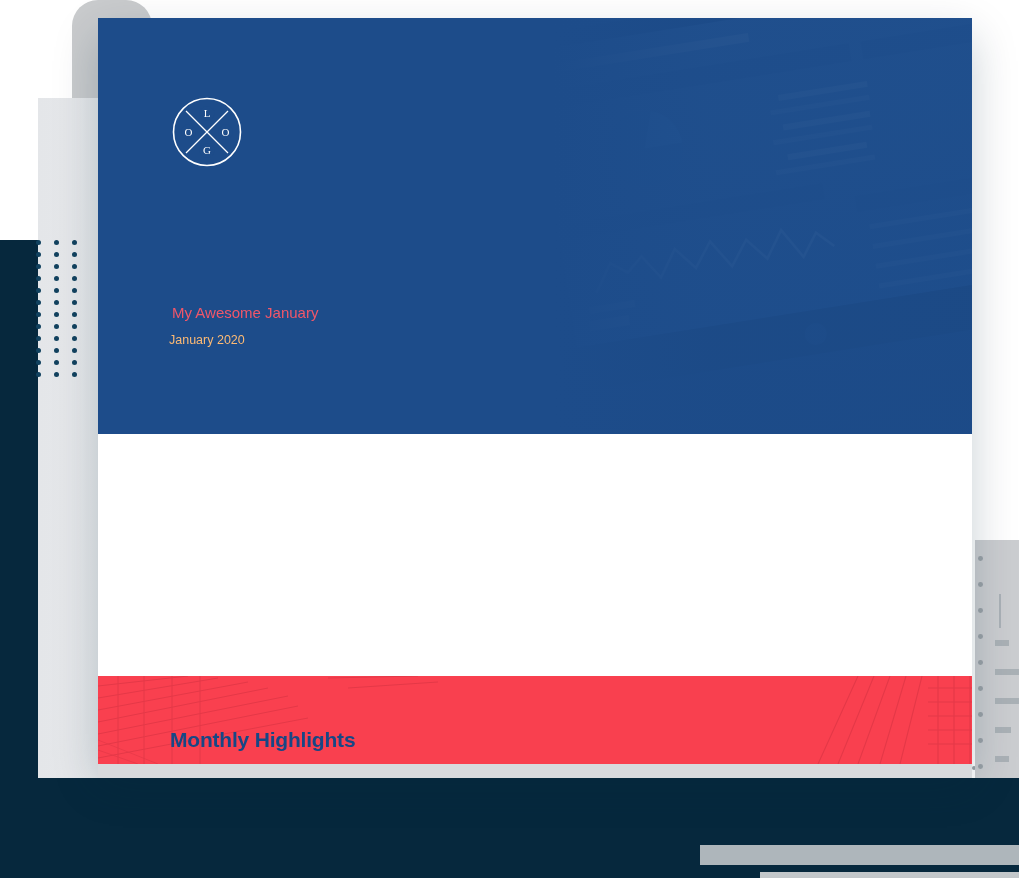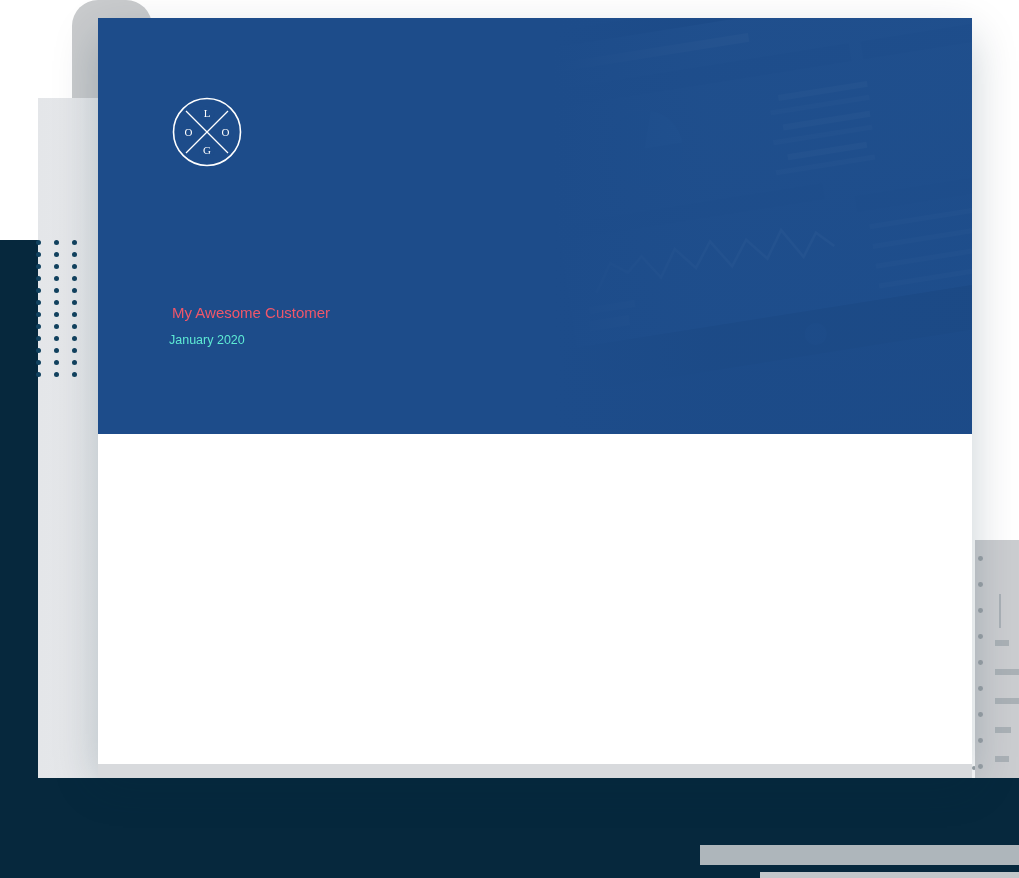--- a/index.html
+++ b/index.html
@@ -51,21 +51,21 @@
   .hero-photo{position:absolute;inset:0;}
   .hero-tint{position:absolute;inset:0;background:linear-gradient(90deg,#1D4C8A 0%,#1D4C8A 52%,rgba(29,76,138,.93) 70%,rgba(29,76,138,.90) 100%);}
 
   .logo-mark{position:absolute;left:72px;top:77px;width:74px;height:74px;}
   .logo-mark svg{display:block;}
 
   .hero-title{position:absolute;left:71px;top:162px;width:700px;color:#FA4252;
     font-size:39px;font-weight:700;line-height:56px;letter-spacing:-.3px;}
   .hero-title .l2{display:block;}
   .hero-company{position:absolute;left:74px;top:286px;color:#F0576A;font-size:15px;font-weight:400;}
-  .hero-date{position:absolute;left:71px;top:315px;color:#5eead4;font-size:12.5px;font-weight:400;}
+  .hero-date{position:absolute;left:71px;top:315px;color:#fdba74;font-size:12.5px;font-weight:400;}
 
   
   .toc{position:relative;width:874px;height:242px;background:#ffffff;}
 
   
   .band{position:relative;width:874px;height:88px;background:#F9404F;overflow:hidden;}
   .band-tex{position:absolute;inset:0;opacity:.16;}
   .band-title{position:absolute;left:72px;top:52px;color:#174785;font-size:21px;font-weight:700;letter-spacing:-.2px;}
 
   
@@ -274,23 +274,43 @@
         <circle cx="18.5" cy="37" r="7.4" fill="#1D4C8A"></circle>
         <circle cx="55.5" cy="37" r="7.4" fill="#1D4C8A"></circle>
         <circle cx="37" cy="55.5" r="7.4" fill="#1D4C8A"></circle>
         <text id="lg0" x="37" y="22" text-anchor="middle" fill="#ffffff" font-family="Liberation Serif, serif" font-size="11">L</text>
         <text id="lg1" x="18.5" y="40.5" text-anchor="middle" fill="#ffffff" font-family="Liberation Serif, serif" font-size="11">O</text>
         <text id="lg2" x="37" y="59" text-anchor="middle" fill="#ffffff" font-family="Liberation Serif, serif" font-size="11">G</text>
         <text id="lg3" x="55.5" y="40.5" text-anchor="middle" fill="#ffffff" font-family="Liberation Serif, serif" font-size="11">O</text>
       </svg>
     </div>
 
-    <div class="hero-company">My Awesome Customer</div>
+    <div class="hero-company">My Awesome January</div>
     <div class="hero-date">January 2020</div>
   </div>
 
   <div class="toc">
     
     
   </div>
 
+  <div class="band">
+    <div class="band-tex">
+      <svg width="874" height="88" viewBox="0 0 874 88" preserveAspectRatio="none">
+        <g stroke="#7a1020" stroke-width="1" fill="none">
+          <path d="M0 10 L90 0 M0 22 L120 2 M0 34 L150 6 M0 46 L170 12 M0 58 L190 20 M0 70 L200 30 M0 82 L210 42"></path>
+          <path d="M20 0 L20 88 M46 0 L46 88 M74 0 L74 88 M102 0 L102 88"></path>
+          <path d="M230 2 L320 0 M250 12 L340 6"></path>
+        </g>
+        <g stroke="#7a1020" stroke-width="1.1" fill="none">
+          <path d="M760 0 L720 88 M776 0 L740 88 M792 0 L760 88 M808 0 L782 88 M824 0 L802 88"></path>
+          <path d="M840 0 L840 88 M856 0 L856 88 M872 0 L872 88"></path>
+          <path d="M830 12 L874 12 M830 26 L874 26 M830 40 L874 40 M830 54 L874 54 M830 68 L874 68"></path>
+        </g>
+        <g stroke="#7a1020" stroke-width="1" fill="none" opacity=".7">
+          <path d="M0 64 L60 88 M0 74 L40 88"></path>
+        </g>
+      </svg>
+    </div>
+    <div class="band-title">Monthly Highlights</div>
+  </div>
 </div>
 <div class="card-foot"></div>
 
 </body></html>

